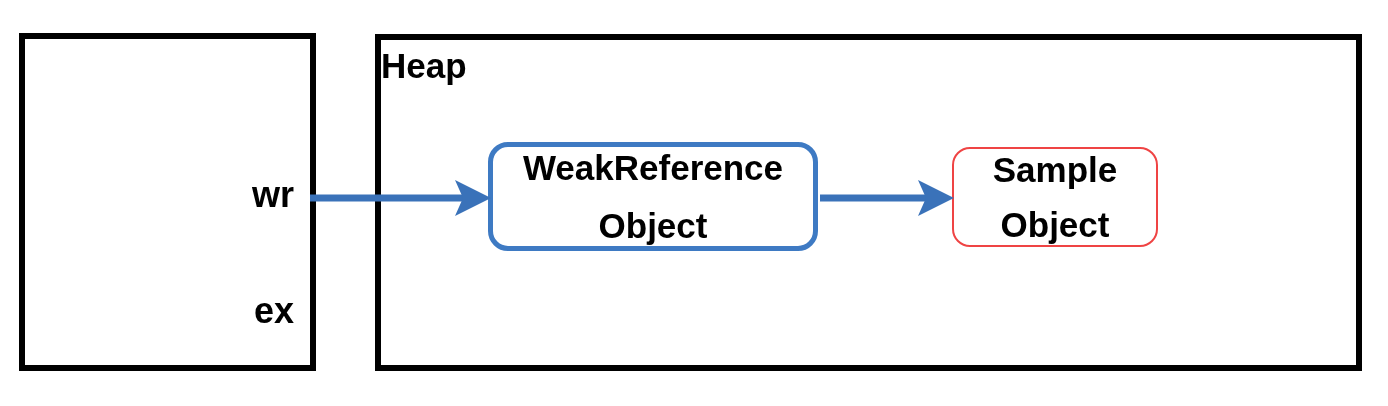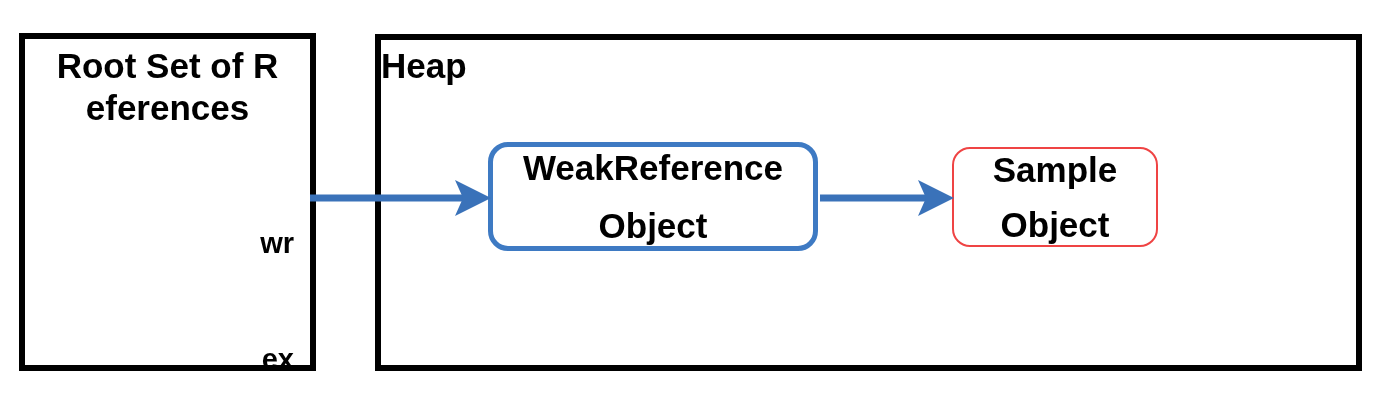--- a/index.html
+++ b/index.html
@@ -51,26 +51,25 @@
     width: 100%;
     text-align: left;
     font-size: 35px;
     font-weight: bold;
     line-height: 42px;
     color: #000000;
   }
   .ref-label {
     position: absolute;
     right: 16px;
-    font-size: 29px;
+    font-size: 36px;
     font-weight: bold;
     line-height: 40px;
     color: #000000;
     text-align: left;
-    margin-top: 48px;
   }
   .ref-label.wr { top: 136px; }
   .ref-label.ex { top: 252px; }
   .node {
     position: absolute;
     box-sizing: border-box;
     background: #ffffff;
     display: flex;
     flex-direction: column;
     align-items: center;
@@ -105,24 +104,20 @@
     z-index: 3;
     pointer-events: none;
   }
 </style>
 </head>
 <body>
 
 <div class="canvas">
 
   <div class="box root-box">
-    <div class="root-title">
-      <div>Root Set of R</div>
-      <div>eferences</div>
-    </div>
     <div class="ref-label wr">wr</div>
     <div class="ref-label ex">ex</div>
   </div>
 
   <div class="box heap-box">
     <div class="heap-title">Heap</div>
   </div>
 
   <div class="node node-blue">
     <div>WeakReference</div>

